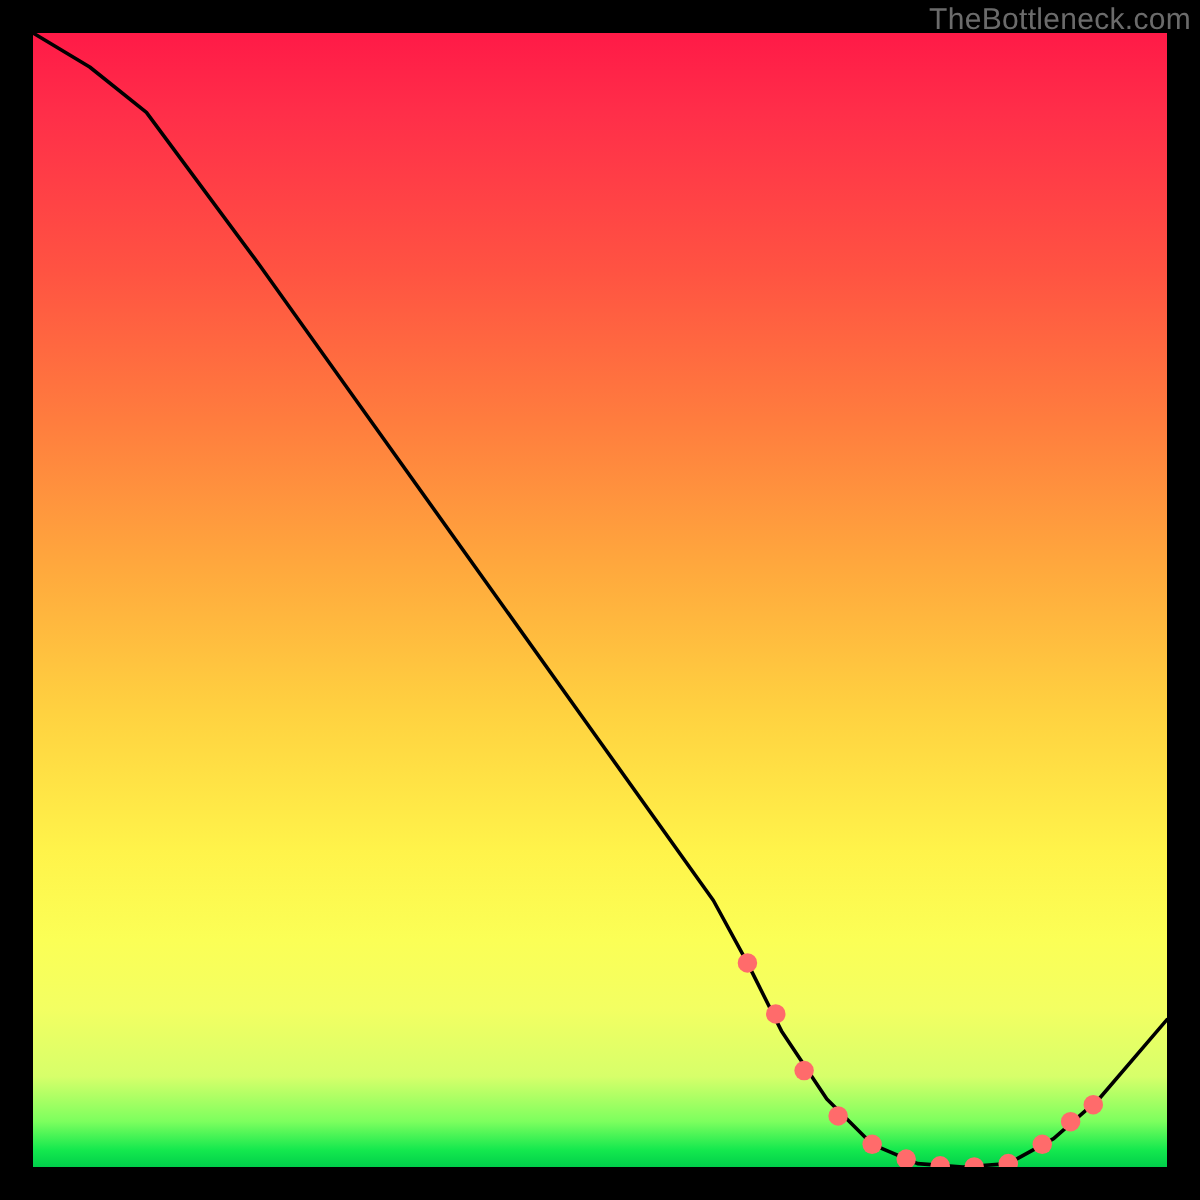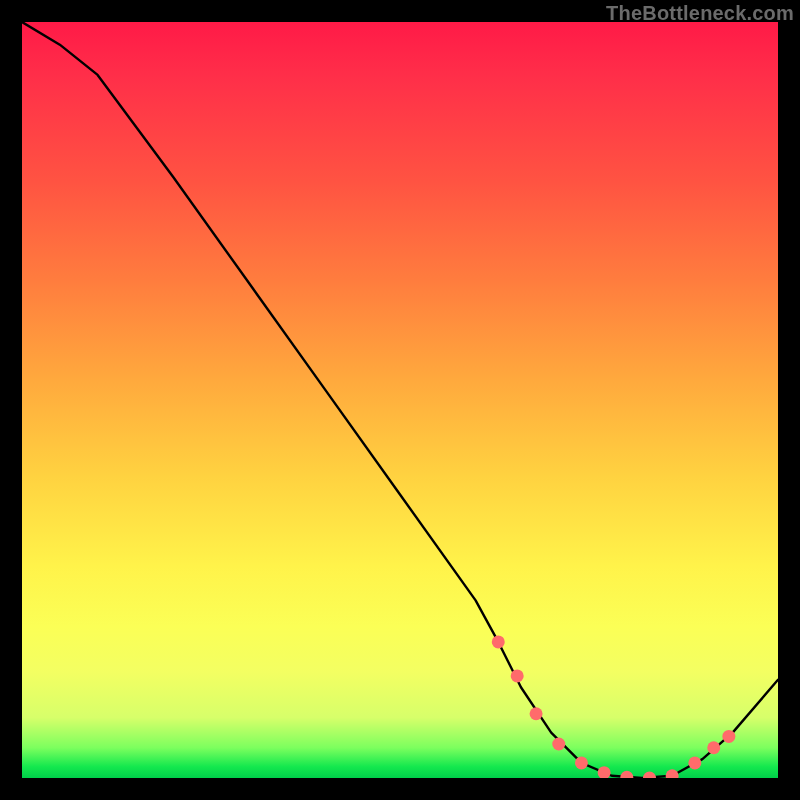--- a/index.html
+++ b/index.html
@@ -43,21 +43,21 @@
       #14e84e 98.5%,
       #00cf4a 100%
     );
   }
   .watermark {
     position: absolute;
     top: 2px;
     right: 6px;
     color: #6b6b6b;
     font-size: 20px;
-    font-weight: 700;
+    font-weight: 400;
     letter-spacing: 0.2px;
     user-select: none;
   }
   svg.overlay {
     position: absolute;
     inset: 0;
     width: 756px;
     height: 756px;
     pointer-events: none;
   }

